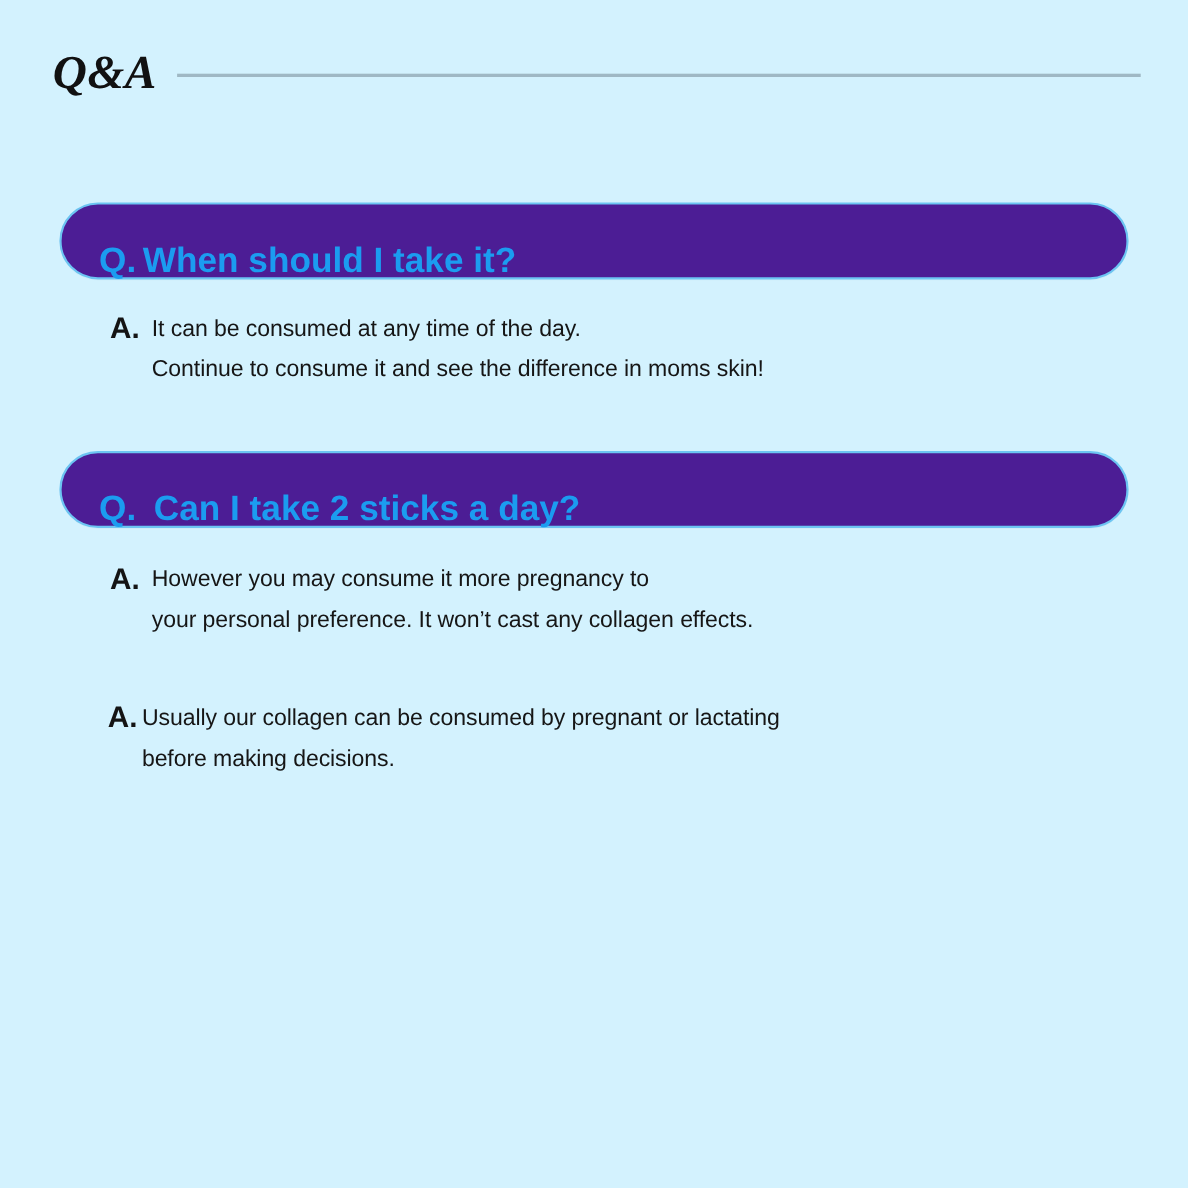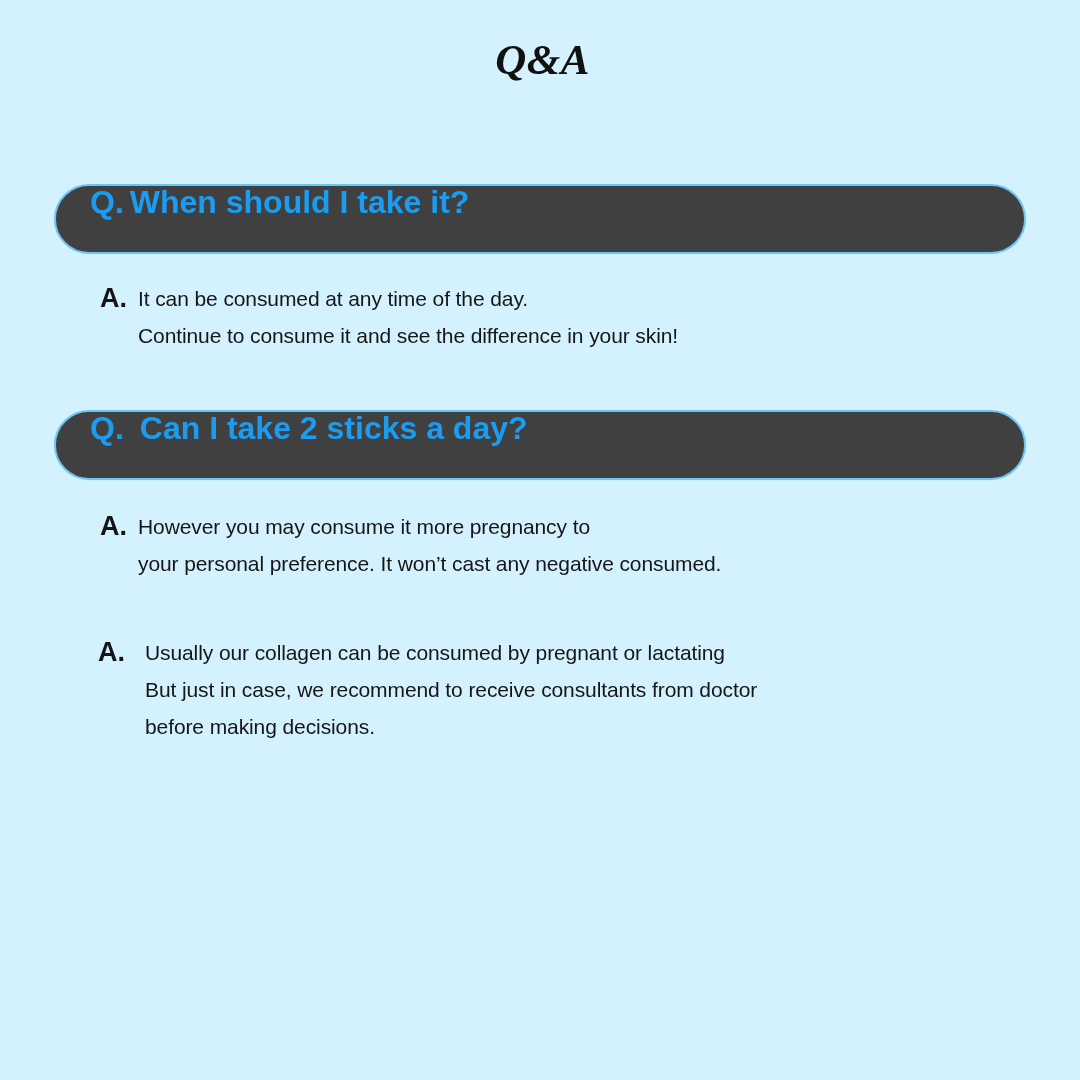--- a/index.html
+++ b/index.html
@@ -17,21 +17,20 @@
 
   
   .header {
     position: absolute;
     top: 38px;
     left: 48px;
     right: 43px;
     height: 56px;
     display: flex;
     align-items: center;
-    flex-direction: column;
   }
   .header-title {
     font-family: "Liberation Serif", "DejaVu Serif", serif;
     font-style: italic;
     font-weight: 700;
     font-size: 43px;
     line-height: 1;
     color: #111111;
     letter-spacing: 0.5px;
     white-space: nowrap;
@@ -49,26 +48,26 @@
     position: absolute;
     top: 184px;
     left: 54px;
     width: 972px;
   }
   .qa-block {
     margin-bottom: 0;
   }
 
   .question-card {
-    background: #404040;
+    background: #4c1d95;
     border: 2px solid #6cc4f2;
     border-radius: 40px;
     height: 70px;
     display: flex;
-    align-items: flex-start;
+    align-items: flex-end;
     box-sizing: border-box;
     padding: 0 34px;
     box-shadow: 0 1px 0 rgba(0,0,0,0.02);
   }
   .question-text {
     color: #1b9cf0;
     font-weight: 700;
     font-size: 32px;
     line-height: 1;
     white-space: nowrap;
@@ -111,21 +110,21 @@
     white-space: nowrap;
     letter-spacing: -0.1px;
   }
 
   
   .qa-block.block-1 { margin-bottom: 56px; }
   .qa-block.block-2 { margin-bottom: 52px; }
   .qa-block.block-1 .answer { margin-top: 26px; padding-left: 46px; }
   .qa-block.block-2 .answer { margin-top: 28px; padding-left: 46px; }
   .qa-block.block-3 .answer { margin-top: 27px; padding-left: 44px; }
-  .qa-block.block-3 .answer-lines { margin-left: 20px; }
+  .qa-block.block-3 .answer-lines { margin-left: 4px; }
 </style>
 </head>
 <body>
 
 <div class="header">
   <div class="header-title">Q&amp;A</div>
   <div class="header-rule"></div>
 </div>
 
 <div class="qa-list">
@@ -133,44 +132,43 @@
   <div class="qa-block block-1">
     <div class="question-card">
       <div class="question-text">
         <span class="q-mark">Q.</span><span>When should I take it?</span>
       </div>
     </div>
     <div class="answer">
       <div class="answer-label">A.</div>
       <div class="answer-lines">
         <div class="answer-line">It can be consumed at any time of the day.</div>
-        <div class="answer-line">Continue to consume it and see the difference in your skin!</div>
+        <div class="answer-line">Continue to consume it and see the difference in moms skin!</div>
       </div>
     </div>
   </div>
 
   <div class="qa-block block-2 gap-wide">
     <div class="question-card">
       <div class="question-text">
         <span class="q-mark">Q.</span><span>Can I take 2 sticks a day?</span>
       </div>
     </div>
     <div class="answer">
       <div class="answer-label">A.</div>
       <div class="answer-lines">
         <div class="answer-line">However you may consume it more pregnancy to</div>
-        <div class="answer-line">your personal preference. It won’t cast any negative consumed.</div>
+        <div class="answer-line">your personal preference. It won’t cast any collagen effects.</div>
       </div>
     </div>
   </div>
 
   <div class="qa-block block-3 condensed">
     <div class="answer">
       <div class="answer-label">A.</div>
       <div class="answer-lines">
         <div class="answer-line">Usually our collagen can be consumed by pregnant or lactating</div>
-        <div class="answer-line">But just in case, we recommend to receive consultants from doctor</div>
         <div class="answer-line">before making decisions.</div>
       </div>
     </div>
   </div>
 
 </div>
 
 </body></html>

